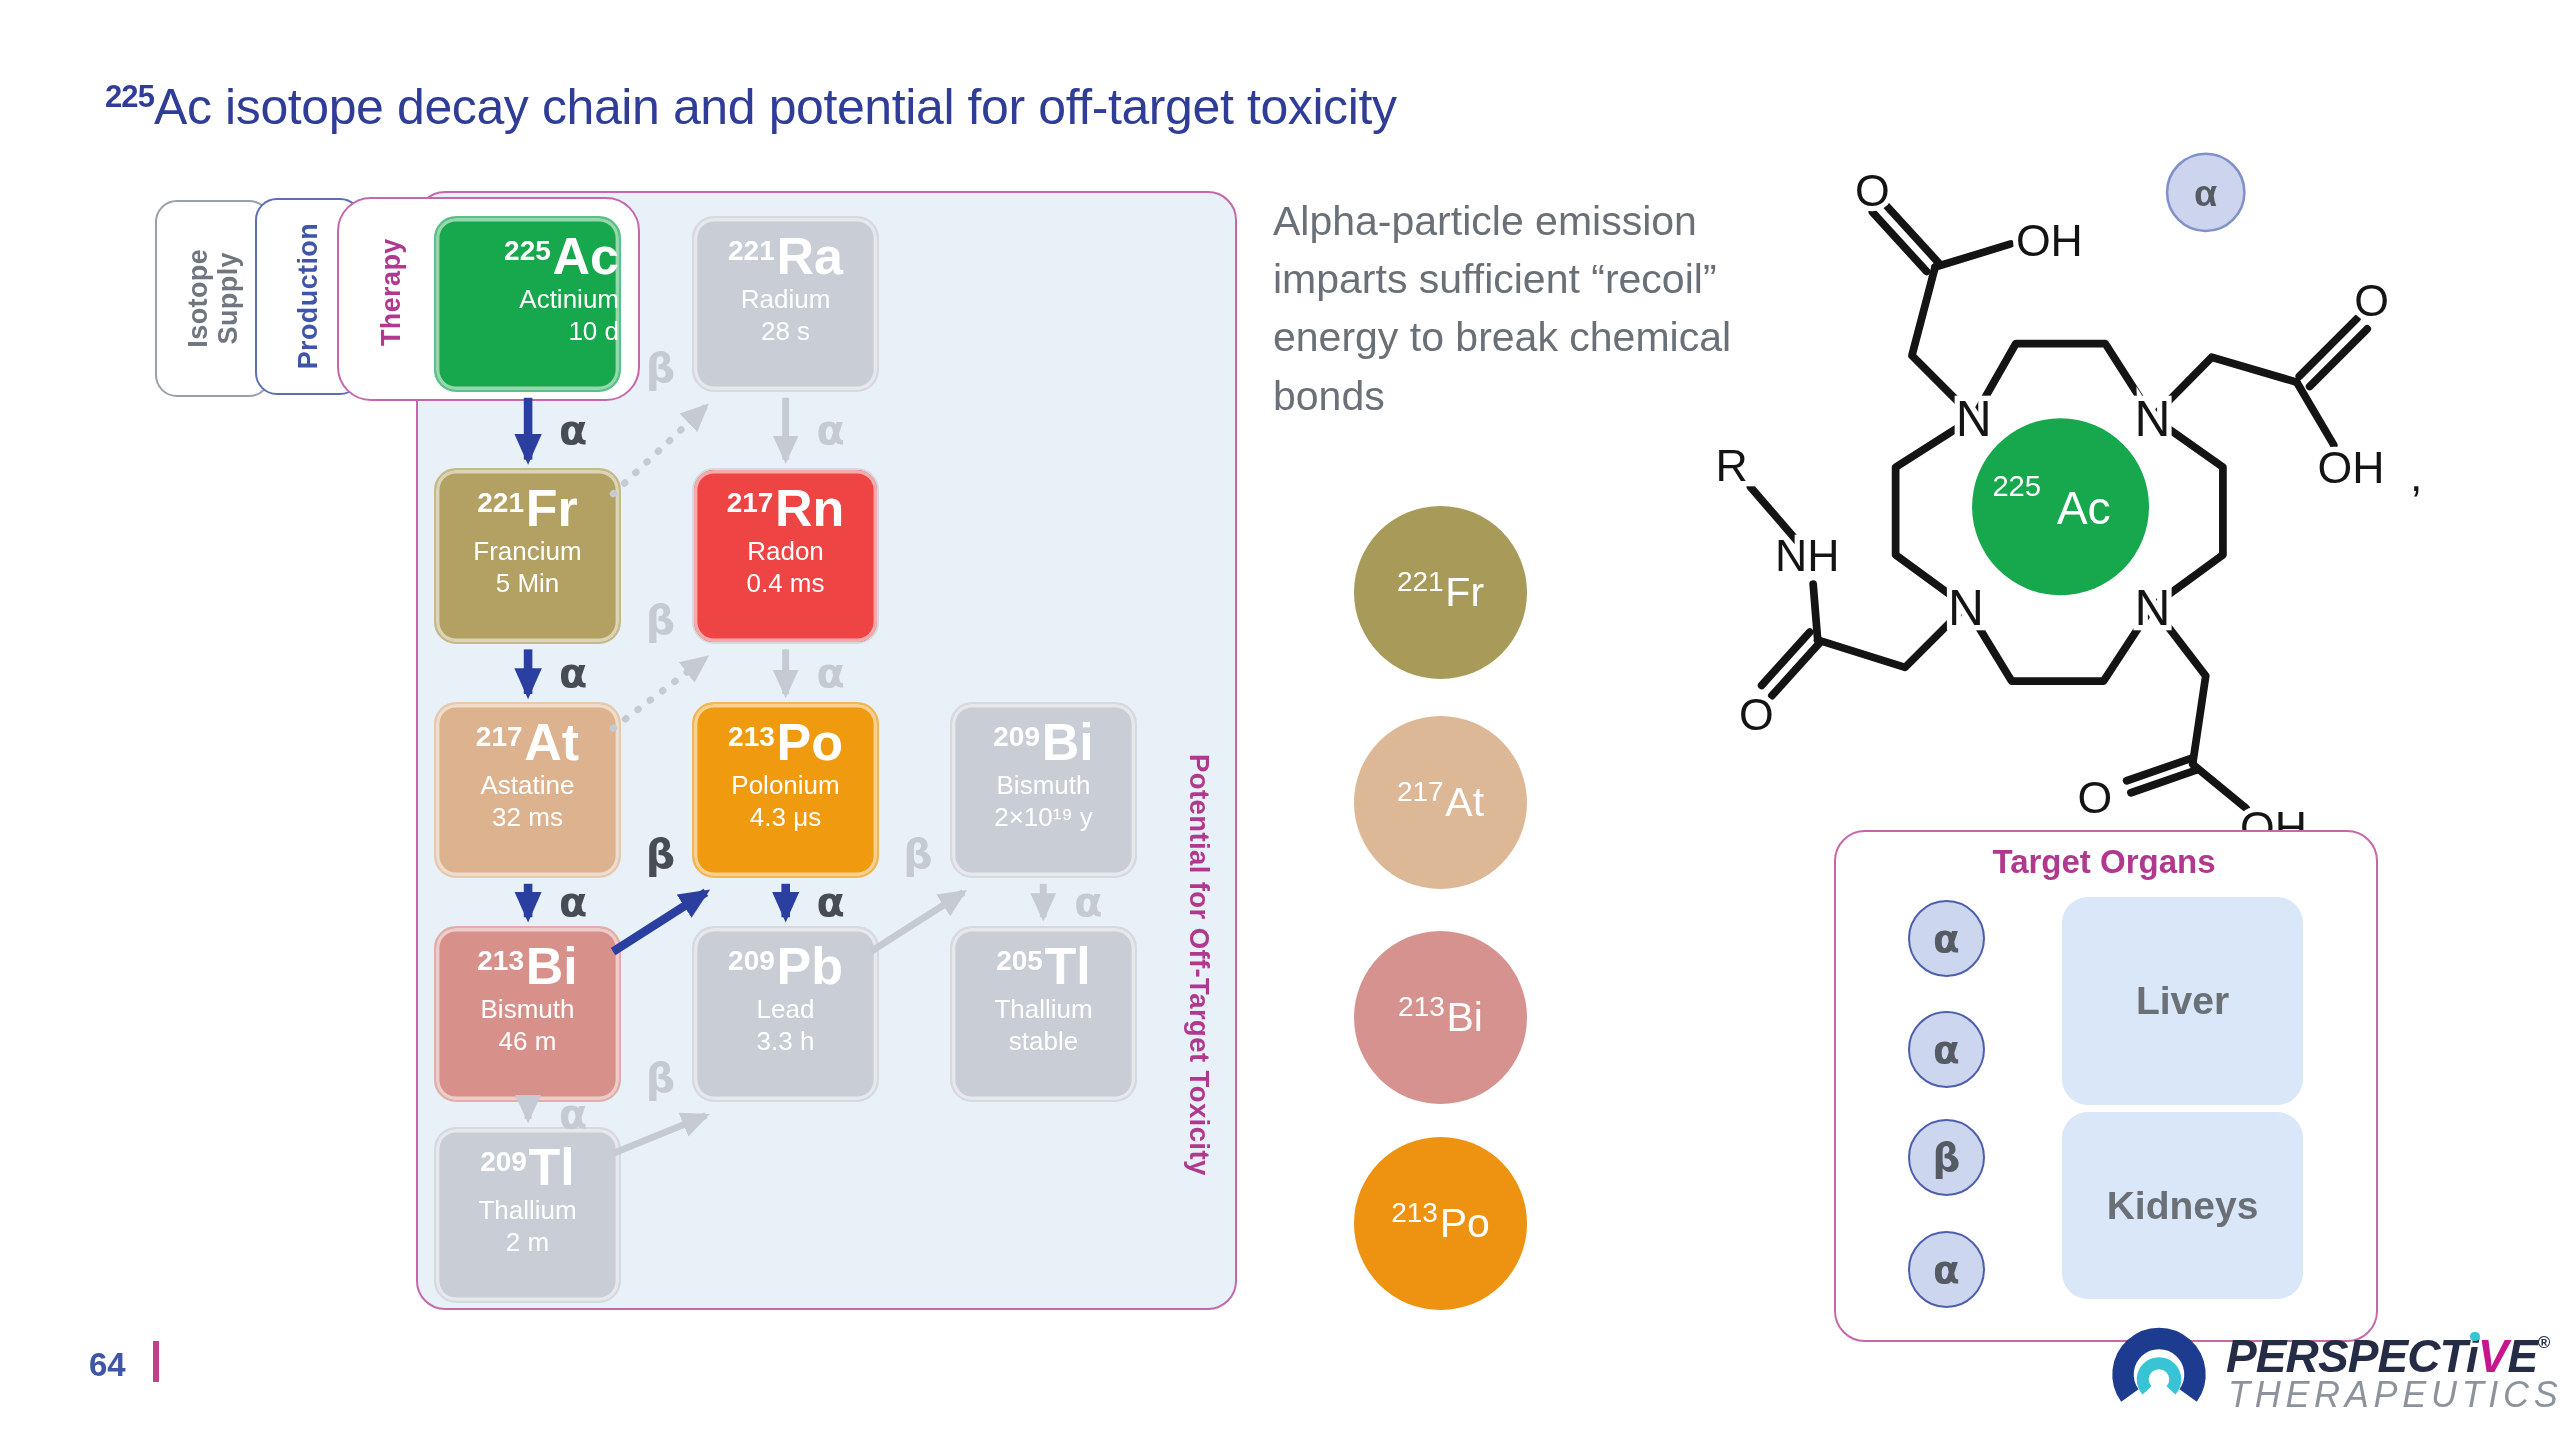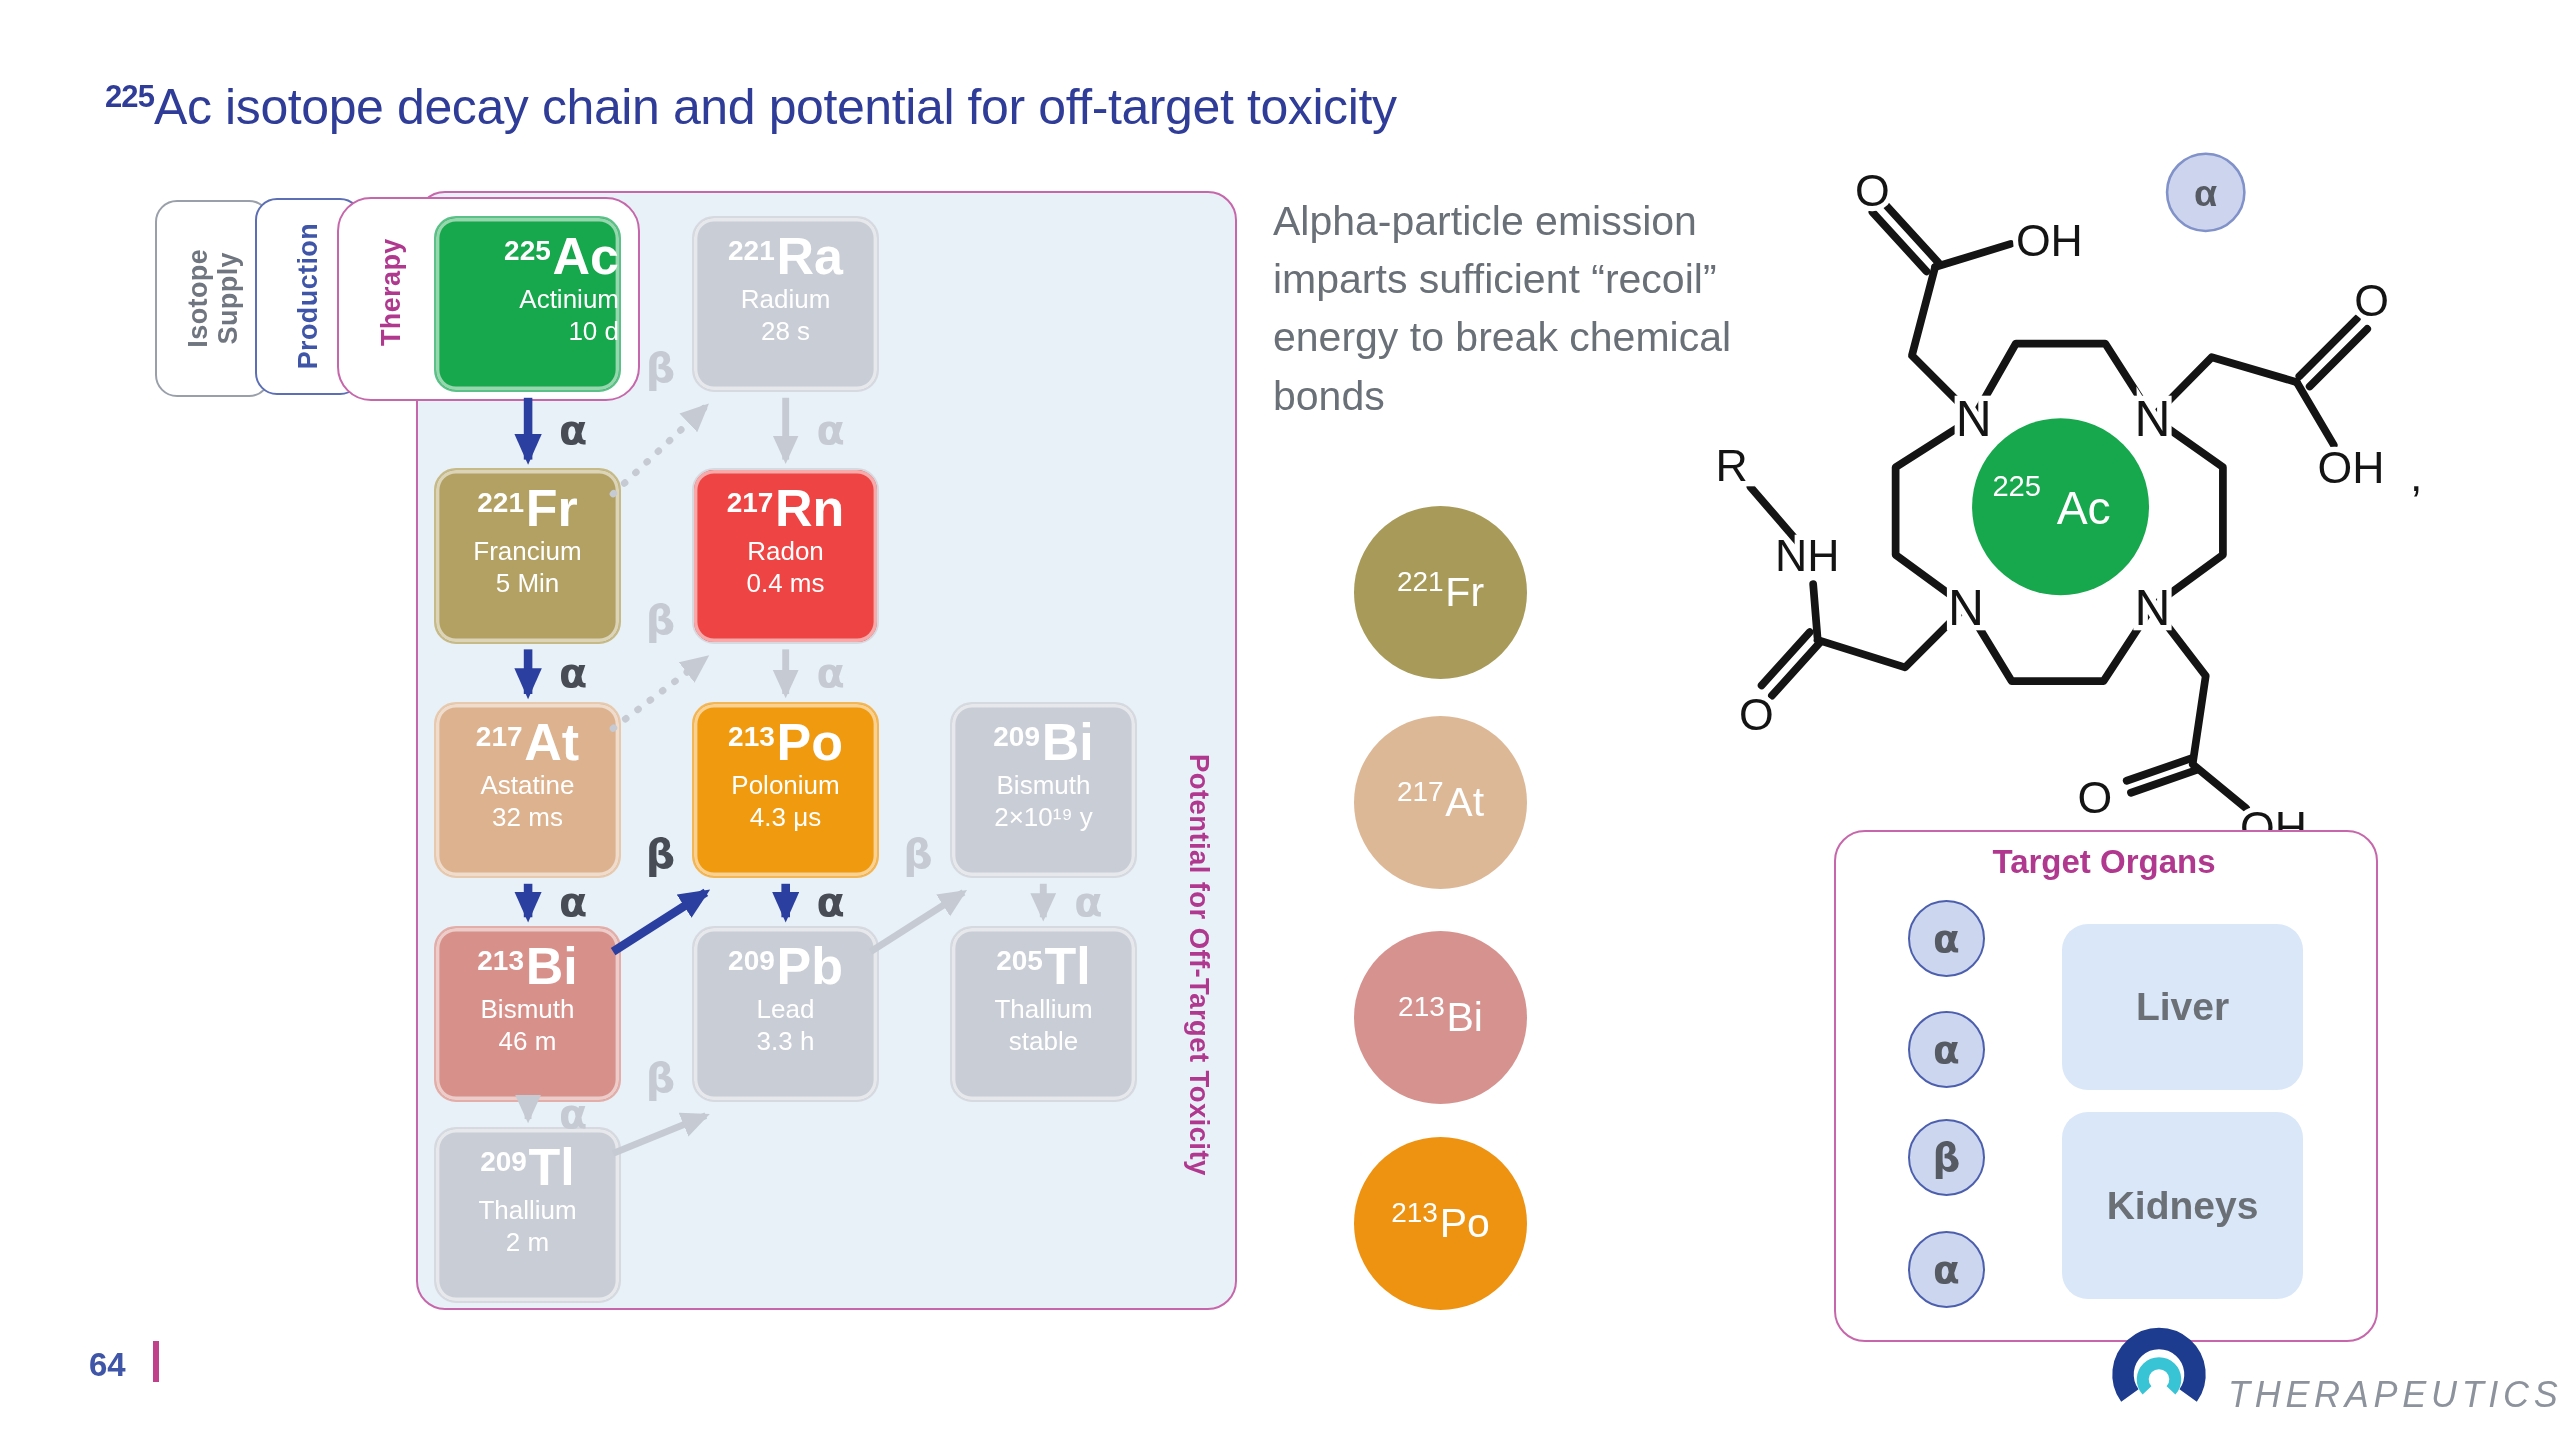--- a/index.html
+++ b/index.html
@@ -59,21 +59,21 @@
               border:2.6px solid #c767ab;border-radius:31px;}
   #organs-title{left:1834px;top:843px;width:540px;text-align:center;font-size:33px;
                 font-weight:bold;color:#b0388f;}
   .particle-circle{position:absolute;width:77px;height:77px;border-radius:50%;background:#ccd6ef;
         border:2.6px solid #4c5fae;box-sizing:border-box;display:flex;align-items:center;
         justify-content:center;font-size:39px;font-weight:bold;color:#565b63;
         font-family:"DejaVu Sans",sans-serif;}
   .organ-box{position:absolute;width:241px;background:#d9e7f8;border-radius:26px;
         display:flex;align-items:center;justify-content:center;font-size:39px;
         font-weight:bold;color:#6b7077;}
-  #organ-liver{left:2062px;top:924px;height:166px;}
+  #organ-liver{left:2062px;top:897px;height:208px;}
   #organ-kidneys{left:2062px;top:1112px;height:187px;}
 
   
   #page-num{left:89px;top:1346px;font-size:33px;font-weight:bold;color:#3f55a7;}
   #footer-bar{left:153px;top:1341px;width:6px;height:41px;background:#c0408c;}
 
   
   #logo{left:2111px;top:1317px;width:464px;height:103px;}
   #logo-arch{position:absolute;left:0;top:1.7px;width:96px;height:88px;overflow:visible;}
   #logo-word{position:absolute;left:115px;top:12px;font-style:italic;font-weight:bold;
@@ -294,15 +294,16 @@
 </div>
 
 <div class="abs" id="page-num">64</div>
 <div class="abs" id="footer-bar"></div>
 
 <div class="abs" id="logo">
   <svg id="logo-arch" viewBox="0 0 112 100">
     <path d="M22,88 A42,42 0 1 1 90,88" fill="none" stroke="#1d3b8f" stroke-width="25"></path>
     <path d="M42,82 A19,19 0 1 1 70,82" fill="none" stroke="#39c4d6" stroke-width="14"></path>
   </svg>
+  <div id="logo-word"><span>PERSPECT</span><span class="i">i</span><span class="v">V</span><span>E</span><span class="reg">®</span></div>
   <div id="logo-sub">THERAPEUTICS</div>
 </div>
 
 
 </body></html>

